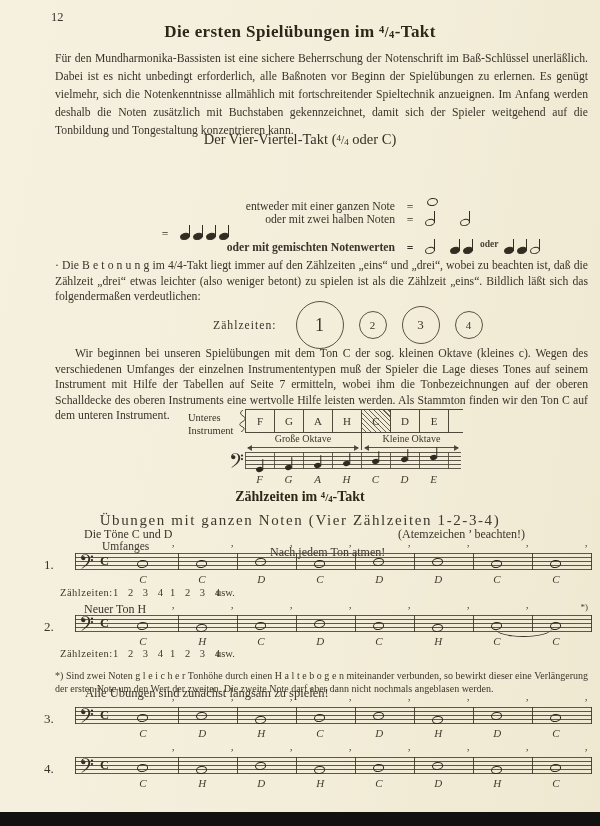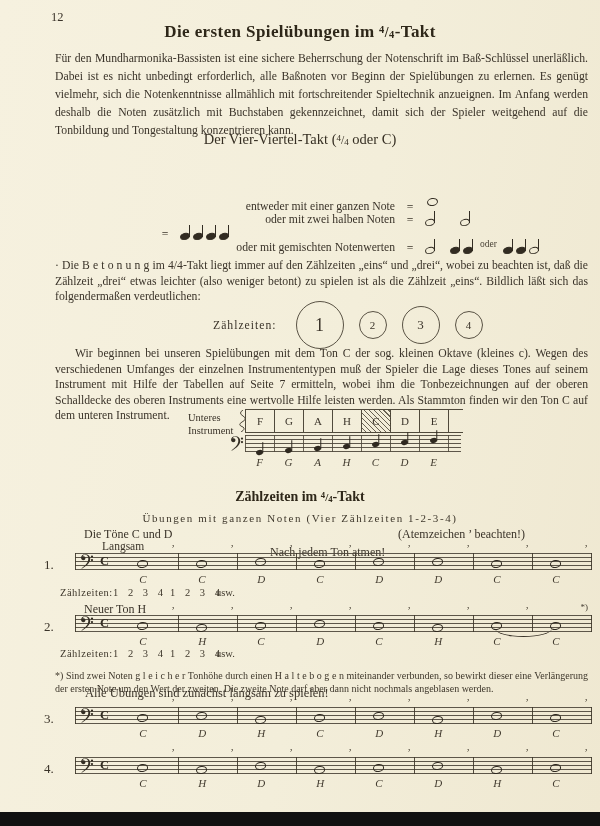--- a/index.html
+++ b/index.html
@@ -4,32 +4,32 @@
 <style>
   html,body{margin:0;padding:0;background:#888;}
   .page{position:relative;width:600px;height:826px;overflow:hidden;
     background:linear-gradient(100deg,#f6f1df 0%,#f3eeda 55%,#efe8d1 100%);
     font-family:"Liberation Serif","DejaVu Serif",serif;color:#3a3329;}
   .abs{position:absolute;}
   .pageno{left:51px;top:10px;font-size:12.5px;}
   .h-title{left:0;top:22px;width:600px;text-align:center;font-size:17px;font-weight:bold;color:#2e2719;letter-spacing:.4px;}
   .h-takt{left:0;top:131px;width:600px;text-align:center;font-size:14.5px;color:#352e22;}
   .h-bass{left:0;top:489px;width:600px;text-align:center;font-size:14px;font-weight:bold;color:#2e2719;}
-  .h-ueb{left:0;top:512px;width:600px;text-align:center;font-size:11px;letter-spacing:1.6px;color:#3f382c;}
+  .h-ueb{left:0;top:512px;width:600px;text-align:center;font-size:15px;letter-spacing:1.6px;color:#3f382c;}
   .frac{white-space:nowrap;}
   .frac sup{font-size:.62em;vertical-align:.38em;}
   .frac sub{font-size:.62em;vertical-align:-.12em;}
   .frac .fs{font-size:.8em;}
   p.body{position:absolute;left:55px;width:533px;margin:0;text-align:justify;font-size:11.7px;line-height:18px;}
   p.tight{line-height:15.6px;}
   p.ind{text-indent:20px;}
   .p1{top:50px;} .p2{top:153px;} .p3{top:258px;} .p4{top:346px;}
   
   .nv-row{position:absolute;left:150px;width:420px;display:flex;align-items:flex-end;}
-  .nv1{top:198px;} .nv2{top:211px;} .nv3{top:225px;} .nv4{top:239px;}
+  .nv1{top:198px;} .nv2{top:211px;} .nv3{top:225px;} .nv4{top:239px;font-weight:bold;}
   .nv-label{width:245px;text-align:right;font-size:11.7px;line-height:14.5px;flex:none;}
   .nv-eq{width:30px;text-align:center;font-size:11.7px;flex:none;}
   .nv-glyphs{display:flex;align-items:flex-start;height:16px;}
   .nvw{display:inline-block;width:9px;height:6px;border:1.4px solid #322c22;border-radius:50%;margin:0 2px 2px 2px;transform:rotate(-10deg);}
   .nvn{display:inline-block;position:relative;width:9px;height:16px;margin-right:4px;}
   .nvn .hd{display:block;position:absolute;bottom:1px;left:0;width:7.5px;height:4.8px;border:1.2px solid #322c22;border-radius:50%;transform:rotate(-16deg);}
   .nvn.filled .hd{background:#322c22;}
   .nvn .st{display:block;position:absolute;right:-1px;bottom:4px;width:1.2px;height:12px;background:#322c22;}
   .nv-sp{width:22px;} .nv-sp2{width:12px;}
   .nv-txt{font-size:9.5px;margin:0 6px 1px 4px;color:#4a4337;}
@@ -199,20 +199,24 @@
         </svg>
       <span class="dg-cell">F</span>
         <span class="dg-cell">G</span>
         <span class="dg-cell">A</span>
         <span class="dg-cell">H</span>
         <span class="dg-cell hatch">C</span>
         <span class="dg-cell">D</span>
         <span class="dg-cell">E</span>
         <span class="dg-stub"></span>
     </div>
+    <div class="dg-okts">
+      <span class="okt okt1"><span>Große Oktave</span><i class="okt-line"></i></span>
+      <span class="okt okt2"><span>Kleine Oktave</span><i class="okt-line"></i></span>
+    </div>
     <div class="dg-staff staff-lines">
         <span class="dg-vline" style="left: 0px;"></span>
         <span class="dg-vline" style="left: 29px;"></span>
         <span class="dg-vline" style="left: 58px;"></span>
         <span class="dg-vline" style="left: 87px;"></span>
         <span class="dg-vline" style="left: 116px;"></span>
         <span class="dg-vline" style="left: 145px;"></span>
         <span class="dg-vline" style="left: 174px;"></span>
         <span class="dg-vline" style="left: 203px;"></span>
         <span class="dg-clef"><svg viewBox="0 0 16 20" width="14" height="18">
@@ -251,21 +255,21 @@
       </div>
   </div>
 
   <div class="abs h-bass"><span>Zählzeiten im </span><span class="frac"><sup>4</sup><span class="fs">/</span><sub>4</sub></span><span>-Takt</span></div>
 
   <div class="abs h-ueb">Übungen mit ganzen Noten (Vier Zählzeiten 1-2-3-4)</div>
 
   <span class="ex-h" style="left:84px;top:527px;">Die Töne C und D</span>
   <span class="ex-h" style="left:270px;top:527px;margin-top:18px;">Nach jedem Ton atmen!</span>
   <span class="ex-h" style="left:398px;top:527px;">(Atemzeichen ’ beachten!)</span>
-  <span class="ex-h" style="left:102px;top:540px;font-size:11.5px;">Langsam</span>
+  <span class="ex-h" style="left:102px;top:540px;font-size:11.5px;">Umfanges</span>
 
   <span class="ex-num" style="top:557px;">1.</span>
   <div class="ex-staff staff-lines" style="top:553px;">
       <span class="clefzone">
         <span class="clef"><svg viewBox="0 0 16 20" width="14" height="18">
             <path d="M6.2 1.2 C2.9 1.2 1.2 3.3 1.2 5.1 C1.2 6.8 2.4 7.9 3.8 7.9 C5.2 7.9 6.2 6.9 6.2 5.6 C6.2 4.4 5.3 3.5 4.1 3.5 C3.6 3.5 3.2 3.7 2.9 3.9 C3.3 2.5 4.6 1.8 5.9 1.8 C8.1 1.8 9.5 3.6 9.5 6.2 C9.5 10.3 6.4 14 1.7 17 L2.1 17.6 C8.2 14.4 11.7 10.6 11.7 6.4 C11.7 3.2 9.4 1.2 6.2 1.2 Z" fill="currentColor"></path>
             <circle cx="13.7" cy="3.8" r="1.3" fill="currentColor"></circle>
             <circle cx="13.7" cy="7.8" r="1.3" fill="currentColor"></circle>
           </svg></span>
         <span class="tsig">C</span>

